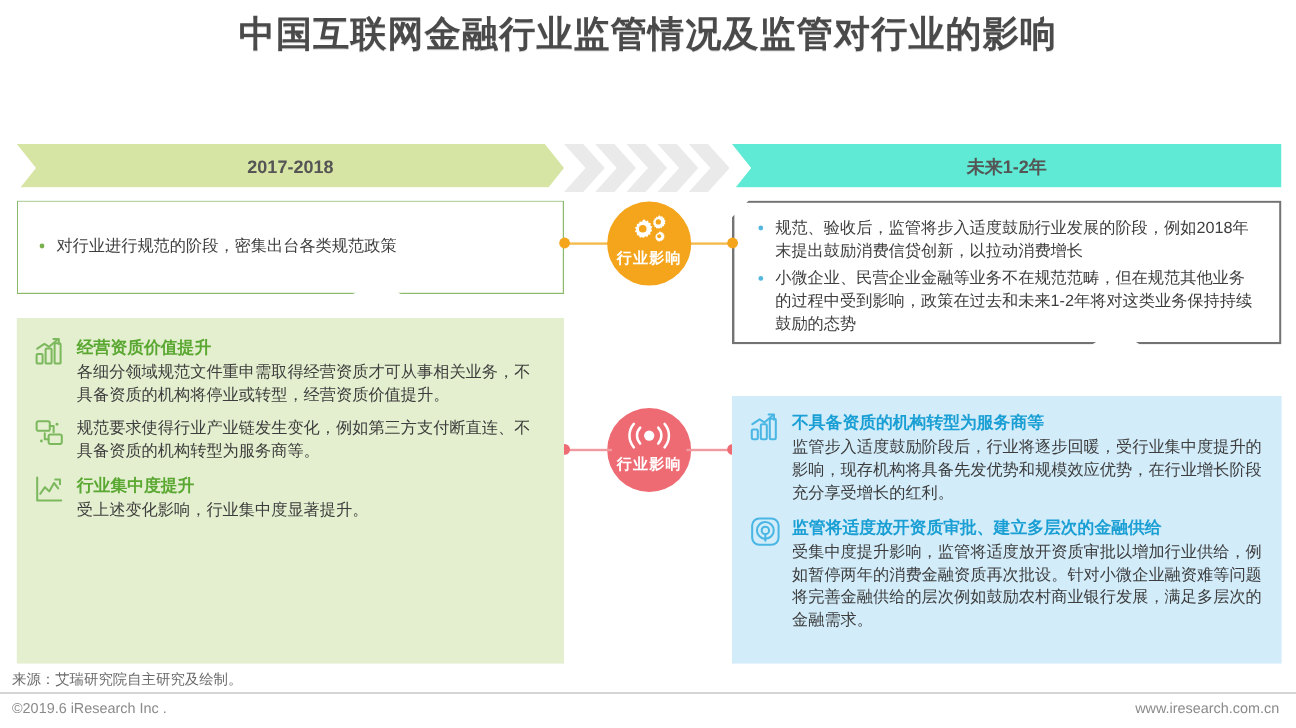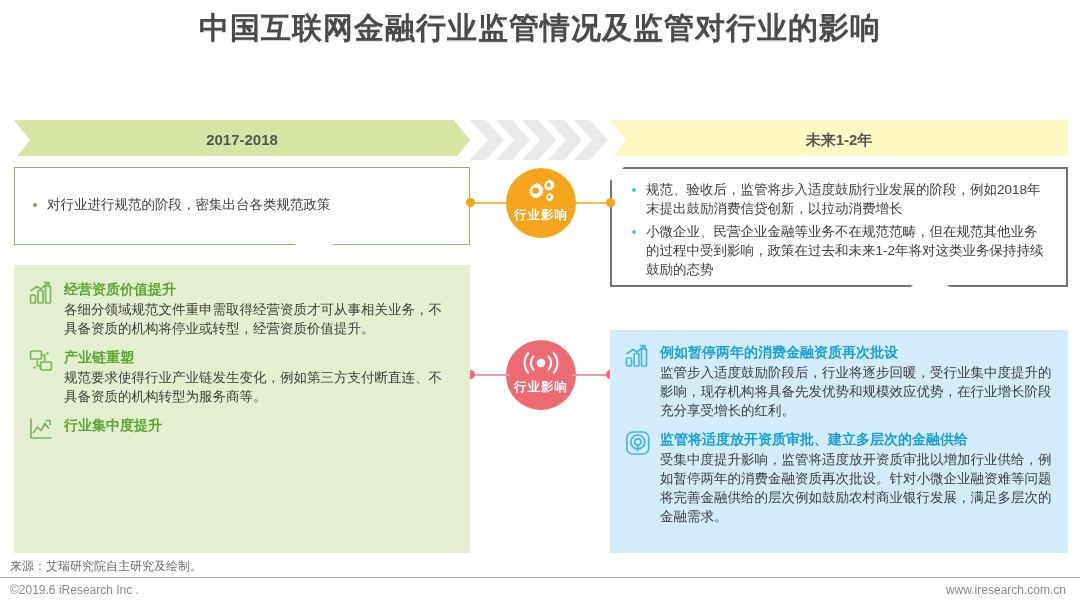--- a/index.html
+++ b/index.html
@@ -18,21 +18,21 @@
   
   .banner{
     position:absolute;height:36px;line-height:40px;text-align:center;
     font-size:15px;font-weight:bold;color:#555;
   }
   .banner-left{
     left:14px;top:120px;width:456px;background:#d6e4a4;
     clip-path:polygon(0 0, 440px 0, 456px 20px, 440px 40px, 0 40px, 16px 20px);
   }
   .banner-right{
-    left:610px;top:120px;width:458px;background:#fef9c3;
+    left:610px;top:120px;width:458px;background:#5eead4;
     clip-path:polygon(0 0, 458px 0, 458px 40px, 0 40px, 16px 20px);
   }
   .chev-wrap{position:absolute;left:470px;top:120px;width:140px;height:40px;}
   .chev{position:absolute;top:0;width:34px;height:40px;background:#eaeaea;
     clip-path:polygon(0 0, 16px 0, 34px 20px, 16px 40px, 0 40px, 18px 20px);}
 
   
   .box-top-left{
     position:absolute;left:14px;top:167px;width:456px;height:78px;
     background:#ffffff;border:1px solid #8cb96a;box-sizing:border-box;
@@ -210,56 +210,56 @@
           <g fill="none" stroke="#7cb85e" stroke-width="1.7" stroke-linecap="round" stroke-linejoin="round">
             <rect x="2.5" y="3" width="11" height="8" rx="1.6"></rect>
             <rect x="12.5" y="14" width="11" height="8" rx="1.6"></rect>
             <path d="M13.5 7h3.2v5.2"></path>
             <path d="M12.5 18H9.3v-5"></path>
             <circle cx="19.5" cy="5.5" r="1.2" fill="#7cb85e" stroke="none"></circle>
             <circle cx="6.5" cy="19.5" r="1.2" fill="#7cb85e" stroke="none"></circle>
           </g>
         </svg>
       </span>
-      <div class="fhead">产业链重塑</div>
       <div class="fbody">规范要求使得行业产业链发生变化，例如第三方支付断直连、不具备资质的机构转型为服务商等。</div>
     </div>
 
     <div class="feature">
       <span class="ficon">
         <svg width="28" height="26" viewBox="0 0 28 26" aria-hidden="true">
           <g fill="none" stroke="#7cb85e" stroke-width="1.7" stroke-linecap="round" stroke-linejoin="round">
             <path d="M3 3v19h20"></path>
             <path d="M5.5 16.5l4-5.5 3.5 3.5 4-7 3.5 4.5"></path>
             <path d="M18 4.5h4v4"></path>
           </g>
         </svg>
       </span>
       <div class="fhead">行业集中度提升</div>
+      <div class="fbody">受上述变化影响，行业集中度显著提升。</div>
     </div>
 
   </div>
 </div>
 
 <div class="panel-blue">
   <div class="inner">
 
     <div class="feature">
       <span class="ficon">
         <svg width="28" height="26" viewBox="0 0 28 26" aria-hidden="true">
           <g fill="none" stroke="#49b6e4" stroke-width="1.7" stroke-linecap="round" stroke-linejoin="round">
             <rect x="2.5" y="15" width="5" height="8" rx="1"></rect>
             <rect x="10" y="10.5" width="5" height="12.5" rx="1"></rect>
             <rect x="17.5" y="6" width="5" height="17" rx="1"></rect>
             <path d="M3 10.5L9 6.5l4 2.5 7-6"></path>
             <path d="M16.5 2.5H21v4.2"></path>
           </g>
         </svg>
       </span>
-      <div class="fhead">例如暂停两年的消费金融资质再次批设</div>
+      <div class="fhead">不具备资质的机构转型为服务商等</div>
       <div class="fbody">监管步入适度鼓励阶段后，行业将逐步回暖，受行业集中度提升的影响，现存机构将具备先发优势和规模效应优势，在行业增长阶段充分享受增长的红利。</div>
     </div>
 
     <div class="feature">
       <span class="ficon">
         <svg width="28" height="26" viewBox="0 0 28 26" aria-hidden="true">
           <g fill="none" stroke="#49b6e4" stroke-width="1.7" stroke-linecap="round" stroke-linejoin="round">
             <rect x="2.8" y="2" width="22" height="22" rx="6"></rect>
             <circle cx="13.8" cy="12" r="7"></circle>
             <circle cx="13.8" cy="12" r="3.1"></circle>

